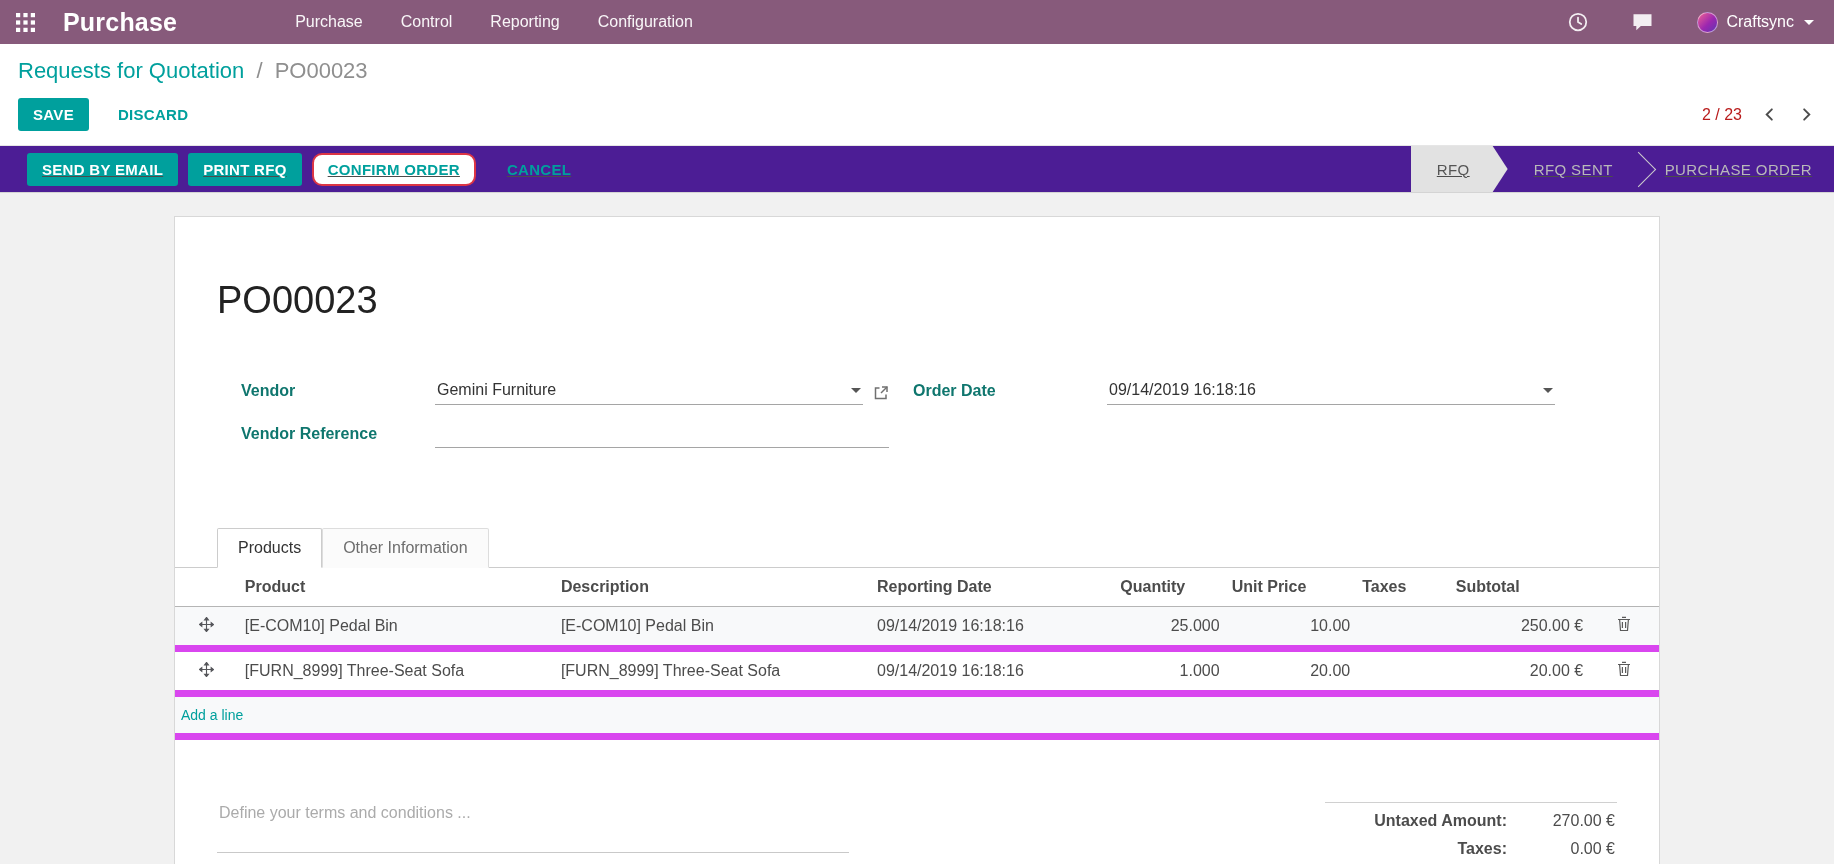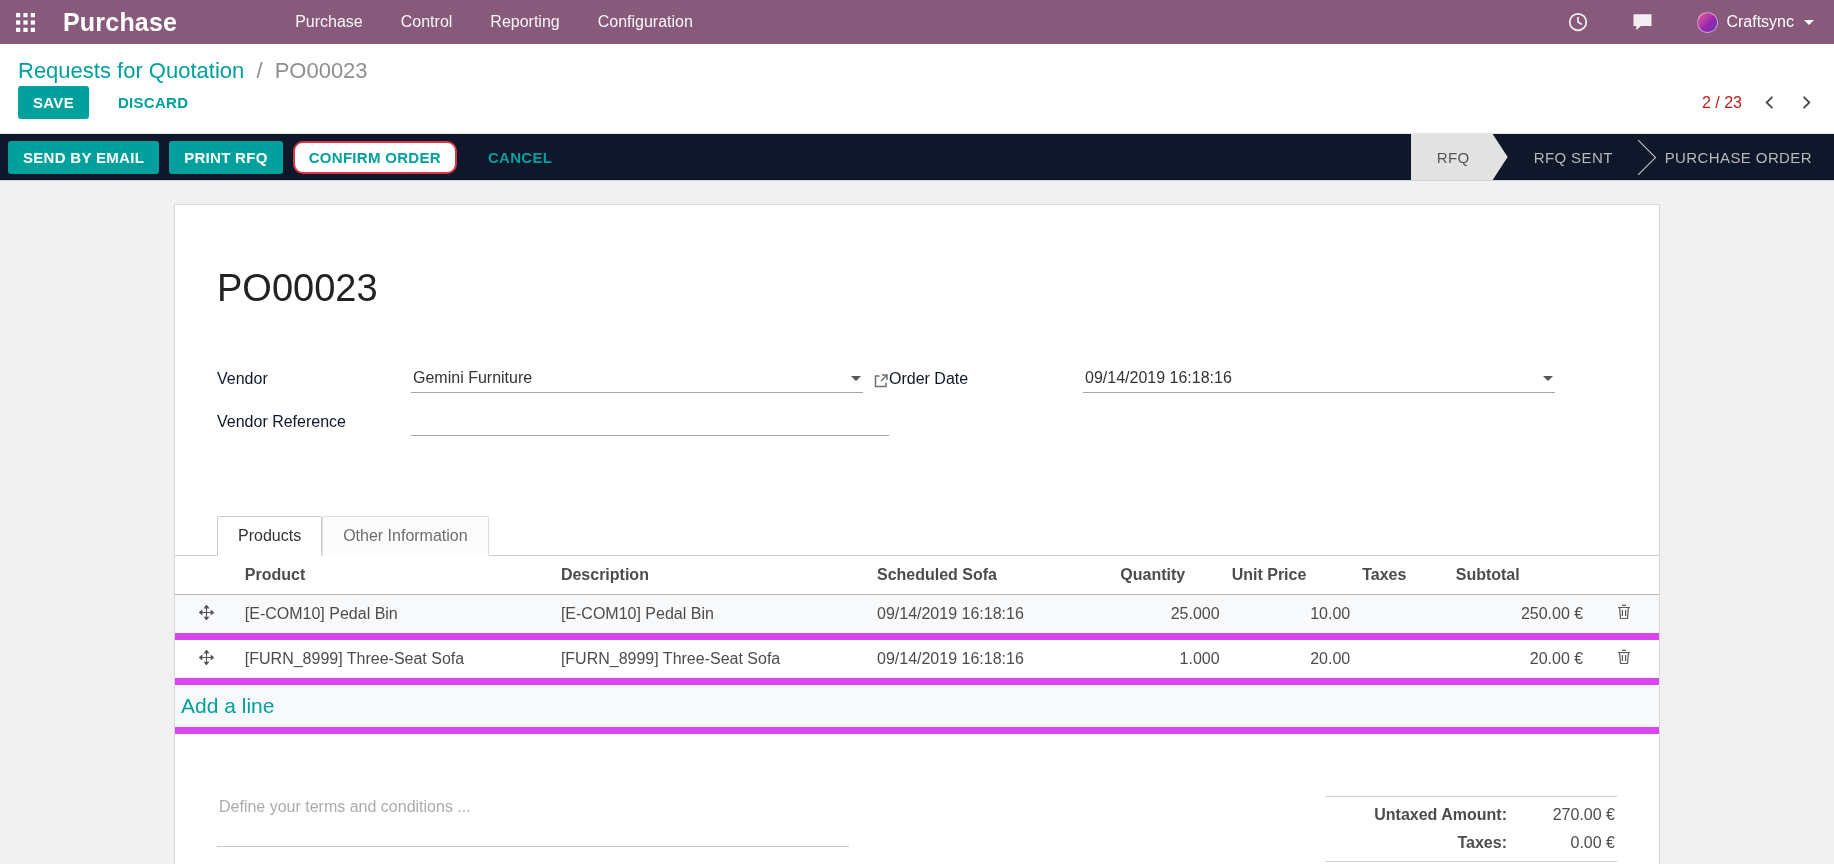--- a/index.html
+++ b/index.html
@@ -30,36 +30,36 @@
             border:1px solid rgba(255,255,255,.5); }
   .user-name { font-size:16px; }
   .caret-down { width:0; height:0; border-left:5px solid transparent; border-right:5px solid transparent; border-top:5px solid #fff; margin-left:2px; }
 
   
   .control-panel { background:#fff; padding:14px 20px 14px 18px; }
   .breadcrumb { font-size:22px; }
   .breadcrumb-parent { color:var(--accent,#00A09D); cursor:pointer; }
   .breadcrumb-sep, .breadcrumb-current { color:#8f8f8f; }
   .breadcrumb-sep { margin:0 6px; }
-  .actions-row { margin-top:2px; display:flex; align-items:center; }
+  .actions-row { margin-top:14px; display:flex; align-items:center; }
   .btn { font-size:15px; font-weight:700; letter-spacing:.3px; border:none; cursor:pointer;
          padding:8px 15px; border-radius:3px; background:transparent; font-family:inherit; }
   .btn-primary { background:var(--accent,#00A09D); color:#fff; }
   .btn-link { color:var(--accent,#00A09D); }
   .btn-discard { margin-left:14px; }
   .pager { margin-left:auto; display:flex; align-items:center; gap:20px; }
   .pager-count { font-size:16px; color:#b91c1c; cursor:pointer; }
   .pager-nav { display:flex; align-items:center; gap:22px; }
   .pager-btn { display:flex; align-items:center; cursor:pointer; }
 
   
   .statusbar {
-    height:48px; flex:0 0 48px; background:#0f172a;
+    height:48px; flex:0 0 48px; background:#4c1d95;
     border-top:1px solid #e6e6e6; border-bottom:1px solid #d4d4d4;
-    display:flex; align-items:center; padding-left:8px;
+    display:flex; align-items:center; padding-left:27px;text-decoration:underline;
   }
   .statusbar .btn { margin-right:10px; }
   .btn-confirm {
     background:#fff; color:var(--accent,#00A09D);
     border:2px solid var(--danger,#DC3545); border-radius:10px; padding:6px 14px;
   }
   .btn-cancel { margin-left:6px; }
   .statusbar-states { margin-left:auto; height:100%; display:flex; align-items:stretch; }
   .state { display:flex; align-items:center; padding:0 26px; font-size:15px;
            color:#b9b9b9; letter-spacing:.4px; position:relative; cursor:pointer; white-space:nowrap; }
@@ -80,21 +80,21 @@
   .sheet {
     width:1486px; margin:0 auto; background:#fff;
     border:1px solid #d8d8d8; min-height:1100px; padding-bottom:60px;
   }
   .sheet-title { margin:62px 42px 0 42px; font-size:38px; font-weight:400; color:#222; }
 
   .form-grid { display:flex; margin:56px 42px 0 42px; }
   .form-col-left { flex:0 0 48%; }
   .form-col-right { flex:1; padding-right:62px; }
   .field-row { display:flex; align-items:flex-end; margin-bottom:16px; min-height:27px; }
-  .field-label { flex:0 0 194px; font-size:16px; font-weight:400; color:#0f172a; padding-bottom:5px; }
+  .field-label { flex:0 0 194px; font-size:16px; font-weight:700; color:#0f766e; padding-bottom:5px;margin-left:24px; }
   .field-widget { flex:1; display:flex; align-items:flex-end; }
   .field-underline { flex:1; display:flex; align-items:center; border-bottom:1px solid #a5a5a5;
                      padding:2px 2px 5px 2px; min-height:26px; cursor:text; }
   .field-value { flex:1; font-size:16px; color:#333; }
   .field-caret { width:0; height:0; border-left:5px solid transparent; border-right:5px solid transparent;
                  border-top:5px solid #555; margin-left:6px; cursor:pointer; }
   .ext-link { margin-left:10px; display:flex; align-items:center; padding-bottom:4px; cursor:pointer; }
 
   
   .notebook { margin-top:64px; }
@@ -108,21 +108,21 @@
   table.lines { width:100%; border-collapse:collapse; table-layout:fixed; }
   table.lines th {
     text-align:left; font-size:16px; font-weight:700; color:#4c4c4c;
     padding:10px 6px; border-bottom:1px solid #b5b5b5; white-space:nowrap;
   }
   table.lines td { padding:9px 6px; font-size:16px; color:#4c4c4c;
     border-bottom:7px solid #d946ef; white-space:nowrap; overflow:hidden; cursor:pointer; }
   table.lines tbody tr:nth-child(odd) td { background:#f8f9fa; }
   th.num, td.num { text-align:right; }
   td.handle-cell, td.trash-cell { text-align:center; }
-  .add-line { color:var(--accent,#00A09D); font-size:21px; cursor:pointer; }
+  .add-line { color:var(--accent,#00A09D); font-size:14px; cursor:pointer; }
   td.add-line-cell { padding-left:calc(4.3% + 6px); }
 
   
   .sheet-bottom { display:flex; justify-content:space-between; margin:62px 42px 0 42px; align-items:flex-start; }
   .notes {
     width:632px; font-size:16px; color:#ababab;
     border-bottom:1px solid #c9c9c9; padding:2px 2px 30px 2px; cursor:text;
   }
   .totals { width:292px; border-top:1px solid #d0d0d0; padding-top:4px; }
   .totals-row { display:flex; align-items:baseline; padding:5px 2px; }
@@ -279,21 +279,21 @@
               <col style="width:8.8%">
             <col style="width:6.3%">
               <col style="width:9.4%">
               <col style="width:4.7%">
           </colgroup>
           <thead>
             <tr>
               <th></th>
               <th>Product</th>
               <th>Description</th>
-              <th>Scheduled Sofa</th>
+              <th>Reporting Date</th>
               <th class="num">Quantity</th>
               <th class="num">Unit Price</th>
               <th>Taxes</th>
               <th class="num">Subtotal</th>
               <th></th>
             </tr>
           </thead>
           <tbody>
             <tr>
               <td class="handle-cell">

